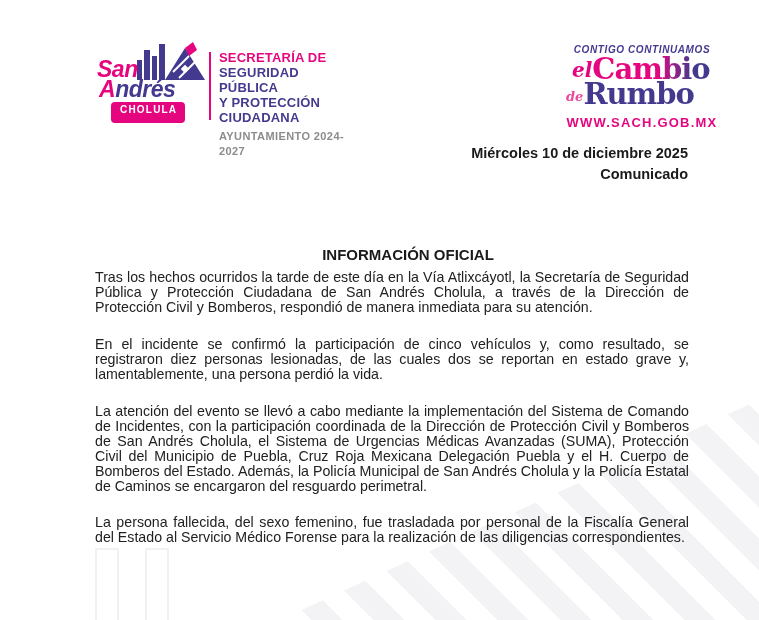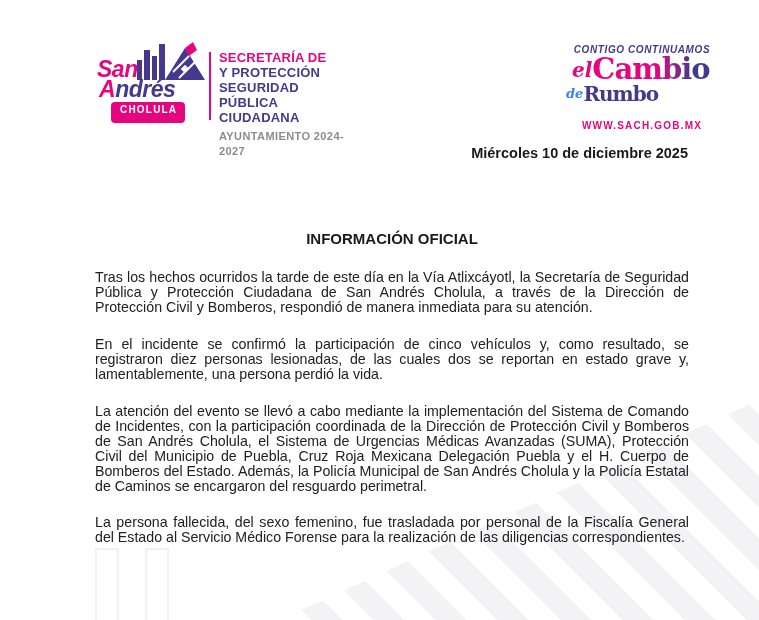--- a/index.html
+++ b/index.html
@@ -61,33 +61,33 @@
   .tagline{font-size:10px;font-weight:bold;font-style:italic;letter-spacing:0.6px;}
   .cambio-row{line-height:26px;margin-top:1px;text-align:left;padding-left:6px;white-space:nowrap;}
   .rumbo-row{line-height:24px;margin-top:-5px;text-align:left;padding-left:0px;white-space:nowrap;}
   .word-el{font-family:"DejaVu Serif",serif;font-style:italic;font-weight:bold;font-size:20px;vertical-align:2px;}
   .word-de{font-family:"DejaVu Serif",serif;font-style:italic;font-weight:bold;font-size:13px;vertical-align:3px;}
   .word-cambio{
     font-family:"DejaVu Serif",serif;font-weight:bold;font-size:29px;letter-spacing:-1px;
     background:linear-gradient(90deg,#e5067f 0%,#e5067f 55%,#433a8f 85%);
     -webkit-background-clip:text;background-clip:text;color:transparent;
   }
-  .word-rumbo{font-family:"DejaVu Serif",serif;font-weight:bold;font-size:20px;letter-spacing:-1px;}
-  .site-url{font-size:10px;font-weight:bold;letter-spacing:1.2px;margin-top:12px;}
+  .word-rumbo{font-family:"DejaVu Serif",serif;font-weight:bold;font-size:29px;letter-spacing:-1px;}
+  .site-url{font-size:13px;font-weight:bold;letter-spacing:1.2px;margin-top:4px;}
   
   .meta-block{
     position:absolute;right:71px;top:143px;
     text-align:right;font-weight:bold;font-size:14.5px;line-height:21px;
     color:#1a1a1a;
   }
   
   .doc-title{
     position:absolute;left:95px;top:230px;width:594px;
     text-align:center;font-weight:bold;font-size:15px;color:#1a1a1a;
-    margin:0;
+    margin:16px;
   }
   
   .doc-body{position:absolute;left:95px;top:270px;width:594px;}
   .doc-body p{
     margin:0 0 21.8px 0;
     font-size:14.2px;line-height:15px;
     text-align:justify;color:#212121;
   }
 </style>
 </head>
@@ -116,40 +116,41 @@
           <rect x="47" y="28" width="6" height="6" fill="#ffffff" transform="rotate(45 50 31)"></rect>
         </svg>
       </span>
       <span class="logo-san" style="color:#e5067f">San</span>
       <span class="logo-andres" style="color:#433a8f"><span style="color:#e5067f">A</span><span>ndrés</span></span>
       <span class="logo-cholula" style="background:#e5067f">CHOLULA</span>
     </div>
     <div class="vdivider" style="background:#e5067f"></div>
     <div class="secretariat">
       <div class="sec-label" style="color:#e5067f">SECRETARÍA DE</div>
+      <div class="sec-line" style="color:#433a8f">SEGURIDAD PÚBLICA</div>
       <div class="sec-line" style="color:#433a8f">Y PROTECCIÓN</div>
-      <div class="sec-line" style="color:#433a8f">SEGURIDAD PÚBLICA</div>
       <div class="sec-line" style="color:#433a8f">CIUDADANA</div>
       <div class="sec-admin" style="color:#8c8c8c">AYUNTAMIENTO 2024-2027</div>
     </div>
   </div>
 
   <div class="brand-right">
     <div class="tagline" style="color:#433a8f">CONTIGO CONTINUAMOS</div>
     <div class="cambio-row">
       <span class="word-el" style="color:#e5067f">el</span><span class="word-cambio">Cambio</span>
     </div>
     <div class="rumbo-row">
-      <span class="word-de" style="color:#3b82f6">de</span><span class="word-rumbo" style="color:#433a8f">Rumbo</span>
+      <span class="word-de" style="color:#ec4899">de</span><span class="word-rumbo" style="color:#433a8f">Rumbo</span>
     </div>
     <div class="site-url" style="color:#e5067f">WWW.SACH.GOB.MX</div>
   </div>
 
   <div class="meta-block">
     <div>Miércoles 10 de diciembre 2025</div>
+    <div>Comunicado</div>
   </div>
 
   <h1 class="doc-title">INFORMACIÓN OFICIAL</h1>
 
   <div class="doc-body">
     <p>Tras los hechos ocurridos la tarde de este día en la Vía Atlixcáyotl, la Secretaría de Seguridad Pública y Protección Ciudadana de San Andrés Cholula, a través de la Dirección de Protección Civil y Bomberos, respondió de manera inmediata para su atención.</p>
     <p>En el incidente se confirmó la participación de cinco vehículos y, como resultado, se registraron diez personas lesionadas, de las cuales dos se reportan en estado grave y, lamentablemente, una persona perdió la vida.</p>
     <p>La atención del evento se llevó a cabo mediante la implementación del Sistema de Comando de Incidentes, con la participación coordinada de la Dirección de Protección Civil y Bomberos de San Andrés Cholula, el Sistema de Urgencias Médicas Avanzadas (SUMA), Protección Civil del Municipio de Puebla, Cruz Roja Mexicana Delegación Puebla y el H. Cuerpo de Bomberos del Estado. Además, la Policía Municipal de San Andrés Cholula y la Policía Estatal de Caminos se encargaron del resguardo perimetral.</p>
     <p>La persona fallecida, del sexo femenino, fue trasladada por personal de la Fiscalía General del Estado al Servicio Médico Forense para la realización de las diligencias correspondientes.</p>
   </div>

